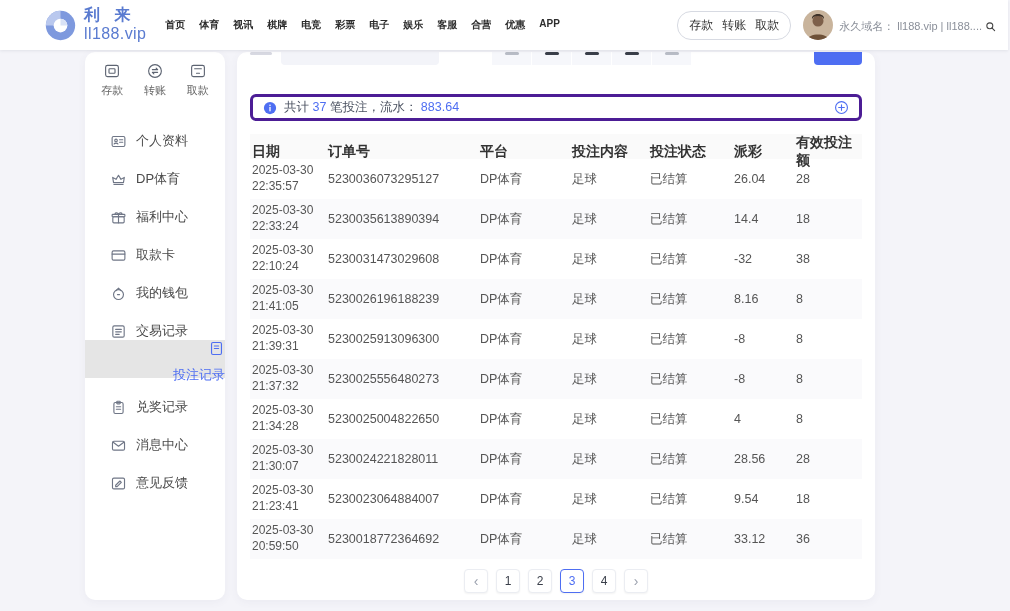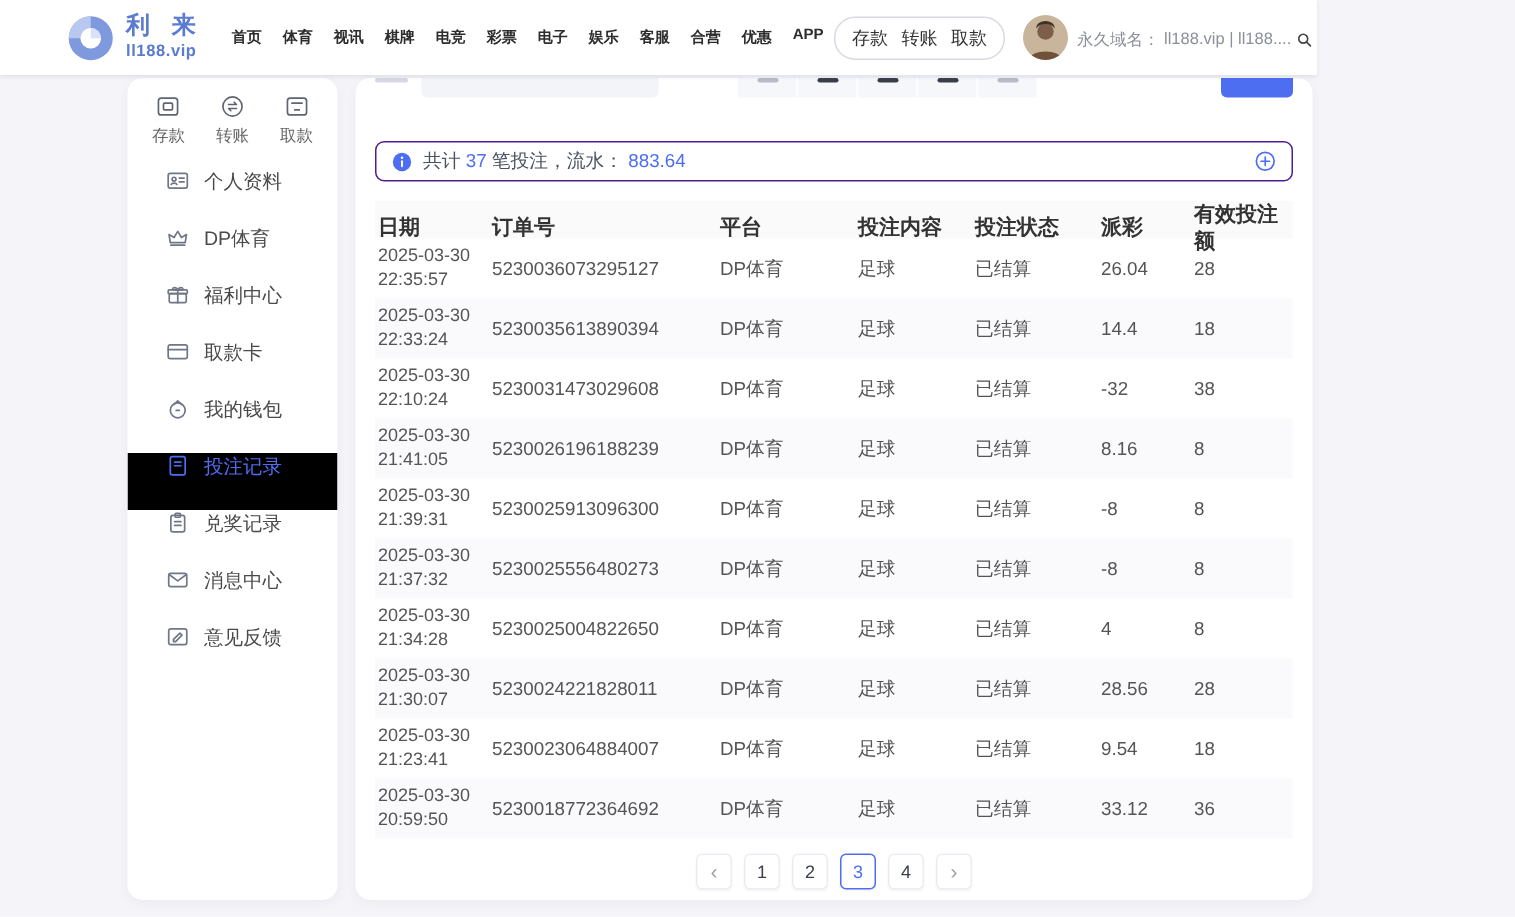--- a/index.html
+++ b/index.html
@@ -1,26 +1,26 @@
 <!DOCTYPE html>
 <html><head>
 <meta charset="utf-8">
 <style>
   * { margin:0; padding:0; box-sizing:border-box; }
   html,body { width:1010px; height:611px; overflow:hidden; }
   body { background:#f4f4f9; font-family:"Liberation Sans","DejaVu Sans",sans-serif; position:relative; }
 
   
-  .hdr { position:absolute; top:0; left:0; width:878px; height:50px; background:#fff;
+  .hdr { position:absolute; top:0; left:0; width:1008px; height:50px; background:#fff;
          display:flex; align-items:center; padding:0 12px 0 44px;
          box-shadow:0 1px 3px rgba(60,64,90,.10); z-index:5; }
   .logo { display:flex; align-items:center; gap:7px; cursor:pointer; }
   .logo-icon svg { width:33px; height:33px; display:block; }
   .logo-title { font-size:16px; font-weight:700; color:#5a7bd0; letter-spacing:5px; line-height:1; white-space:nowrap; }
-  .logo-domain { font-size:11px; font-weight:700; color:#5a7bd0; margin-top:2px; letter-spacing:.4px; }
+  .logo-domain { font-size:16px; font-weight:400; color:#5a7bd0; margin-top:2px; letter-spacing:.4px; }
   .nav { display:flex; margin-left:12px; }
   .nav-item { padding:0 7px; font-size:10px; color:#2d2d2d; font-weight:600; cursor:pointer; white-space:nowrap; }
   .wallet-pill { margin-left:auto; display:flex; gap:9px; border:1px solid #d7dae2; border-radius:14px;
                  padding:5px 11px; font-size:12px; color:#333; white-space:nowrap; }
   .pill-item { cursor:pointer; }
   .user { display:flex; align-items:center; gap:6px; margin-left:12px; }
   .avatar { width:30px; height:30px; border-radius:50%; overflow:hidden; flex:none; cursor:pointer; }
   .avatar svg { width:30px; height:30px; display:block; }
   .u1 { font-size:12px; color:#333; white-space:nowrap; }
   .u1 .uname { margin-right:9px; font-weight:600; }
@@ -30,42 +30,42 @@
 
   
   .sidebar { position:absolute; left:85px; top:52px; width:140px; height:548px; background:#fff;
              border-radius:10px; box-shadow:0 2px 8px rgba(90,90,120,.06); overflow:hidden; }
   .quick { display:flex; padding:10px 6px 0; }
   .qa { flex:1; display:flex; flex-direction:column; align-items:center; gap:3px; cursor:pointer; }
   .qa .qic { width:18px; height:18px; }
   .qa .qic svg { width:18px; height:18px; display:block; }
   .qa .qlb { font-size:11px; color:#666; }
   .menu { margin-top:14px; }
-  .menu-item { height:38px; display:flex; align-items:flex-start; gap:9px; padding-left:25px;
+  .menu-item { height:38px; display:flex; align-items:flex-end; gap:9px; padding-left:25px;
                font-size:13px; color:#4a4a4a; cursor:pointer; }
   .menu-item .mi { width:17px; height:17px; flex:none; }
   .menu-item .mi svg { width:17px; height:17px; display:block; }
-  .menu-item.active { background:#000000; color:#4e6ef2; }
+  .menu-item.active { background:#e5e5e5; color:#4e6ef2;flex-direction:column; }
 
   
   .card { position:absolute; left:237px; top:52px; width:638px; height:548px; background:#fff;
           border-radius:10px; box-shadow:0 2px 8px rgba(90,90,120,.06); padding:0 13px; overflow:hidden; }
 
   
   .filter-row { display:flex; align-items:center; height:24px; margin-top:-11px; }
   .f-label { width:22px; height:3px; background:#d8d9e2; border-radius:2px; margin-right:9px; }
   .f-input { width:158px; height:24px; background:#f3f4f9; border-radius:4px; cursor:text; }
   .f-seg { margin-left:53px; display:flex; gap:1px; }
   .f-seg .seg { width:39px; height:24px; background:#f6f7fb; display:flex; align-items:center; justify-content:center; cursor:pointer; }
   .f-seg .seg i { display:block; width:14px; height:3px; background:#b8bcc6; border-radius:2px; }
   .f-seg .seg.dk i { background:#3a3f4a; }
   .f-btn { margin-left:auto; width:48px; height:24px; background:#4e6ef2; border-radius:4px; cursor:pointer; }
 
   
-  .summary { margin-top:29px; height:27px; border:1px solid #4c1d95; border-radius:6px;
+  .summary { margin-top:29px; height:27px; border:3px solid #4c1d95; border-radius:6px;
              display:flex; align-items:center; padding:0 10px; }
   .info-ic svg { width:14px; height:14px; display:block; }
   .sum-text { font-size:12.5px; color:#4a5160; margin-left:7px; }
   .sum-blue { color:#4e6ef2; }
   .plus-ic { margin-left:auto; cursor:pointer; }
   .plus-ic svg { width:15px; height:15px; display:block; }
 
   
   .table { margin-top:13px; }
   .thead, .trow { display:grid; grid-template-columns:76px 152px 92px 78px 84px 62px 68px; align-items:center; }
@@ -218,20 +218,29 @@
       </div>
       <div class="menu-item">
         <span class="mi">
           <svg viewBox="0 0 24 24" fill="none" stroke="#6f7686" stroke-width="1.6" stroke-linecap="round" stroke-linejoin="round">
             <circle cx="12" cy="13.5" r="7"></circle>
             <path d="M8.5 8L12 4.5 15.5 8M10.5 13.5h3"></path>
           </svg>
         </span>
         <span class="ml">我的钱包</span>
       </div>
+      <div class="menu-item">
+        <span class="mi">
+          <svg viewBox="0 0 24 24" fill="none" stroke="#6f7686" stroke-width="1.6" stroke-linecap="round" stroke-linejoin="round">
+            <rect x="4" y="4" width="16" height="16" rx="2"></rect>
+            <path d="M8 9h8M8 12.5h8M8 16h5"></path>
+          </svg>
+        </span>
+        <span class="ml">交易记录</span>
+      </div>
       <div class="menu-item active">
         <span class="mi">
           <svg viewBox="0 0 24 24" fill="none" stroke="#4e6ef2" stroke-width="1.6" stroke-linecap="round" stroke-linejoin="round">
             <rect x="5" y="3.5" width="14" height="17" rx="2"></rect>
             <path d="M9 8.5h6M9 12h6"></path>
           </svg>
         </span>
         <span class="ml">投注记录</span>
       </div>
       <div class="menu-item">

